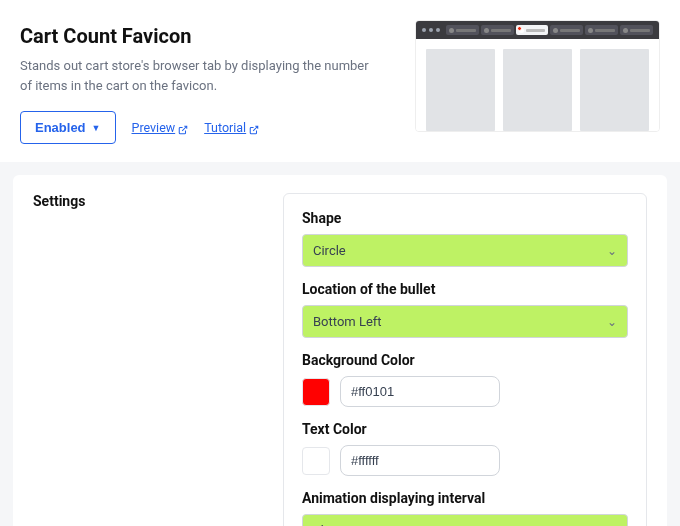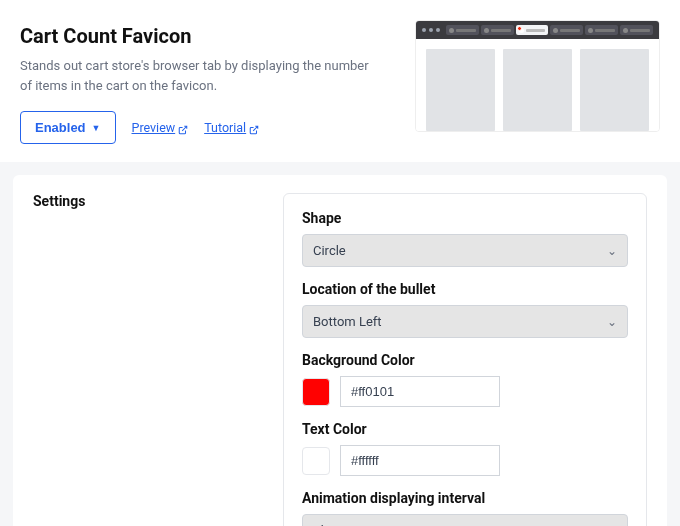--- a/index.html
+++ b/index.html
@@ -144,38 +144,38 @@
       margin-bottom: 8px;
       display: block;
     }
     .select {
       width: 100%;
       border: 1px solid #d1d5db;
       border-radius: 4px;
       padding: 8px 10px;
       font-size: 13px;
       color: #374151;
-      background: #e5e5e5;
+      background: #bef264;
       display: flex;
       justify-content: space-between;
       align-items: center;
       cursor: pointer;
     }
     .chev { color: #6b7280; font-size: 12px; }
     .color-row { display: flex; gap: 10px; align-items: center; }
     .swatch {
       width: 28px; height: 28px;
       border-radius: 4px;
       border: 1px solid #e5e7eb;
       cursor: pointer;
       flex-shrink: 0;
     }
     .color-input {
       border: 1px solid #d1d5db;
-      border-radius: 0;
+      border-radius: 8px;
       padding: 7px 10px;
       font-size: 13px;
       color: #374151;
       width: 160px;
       background: #fff;
     }
   </style>
 </head>
 <body>
 

